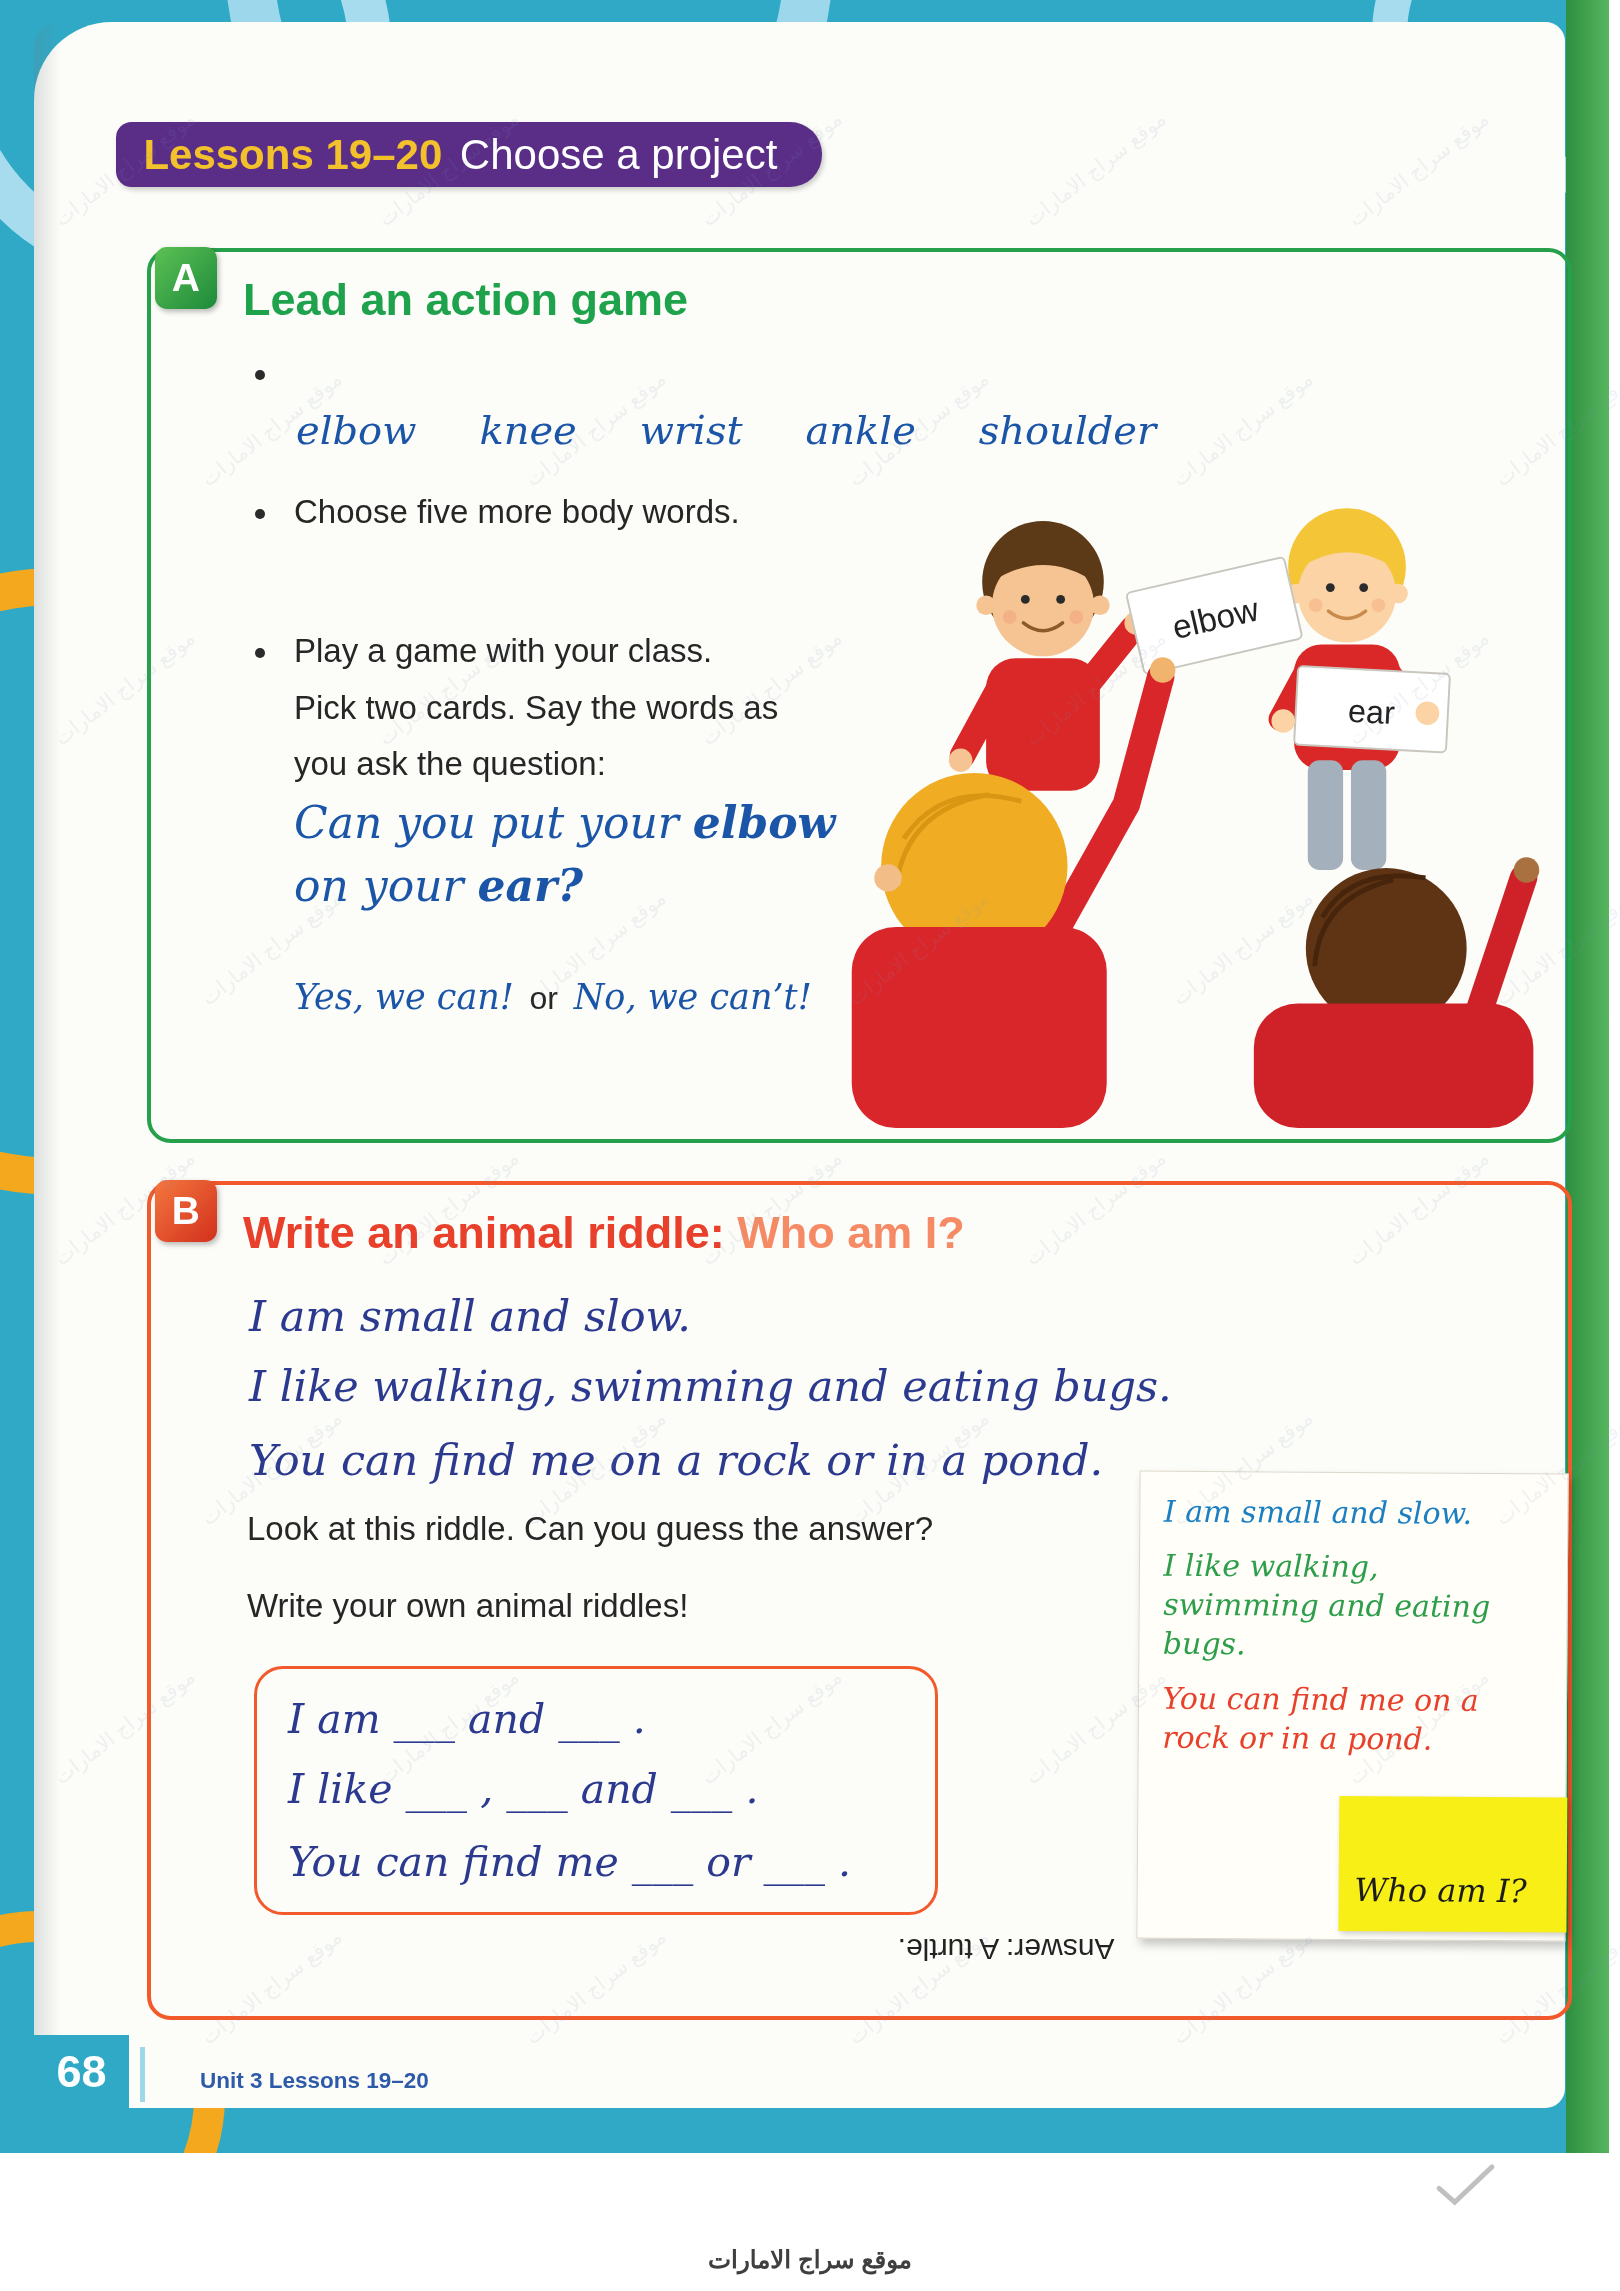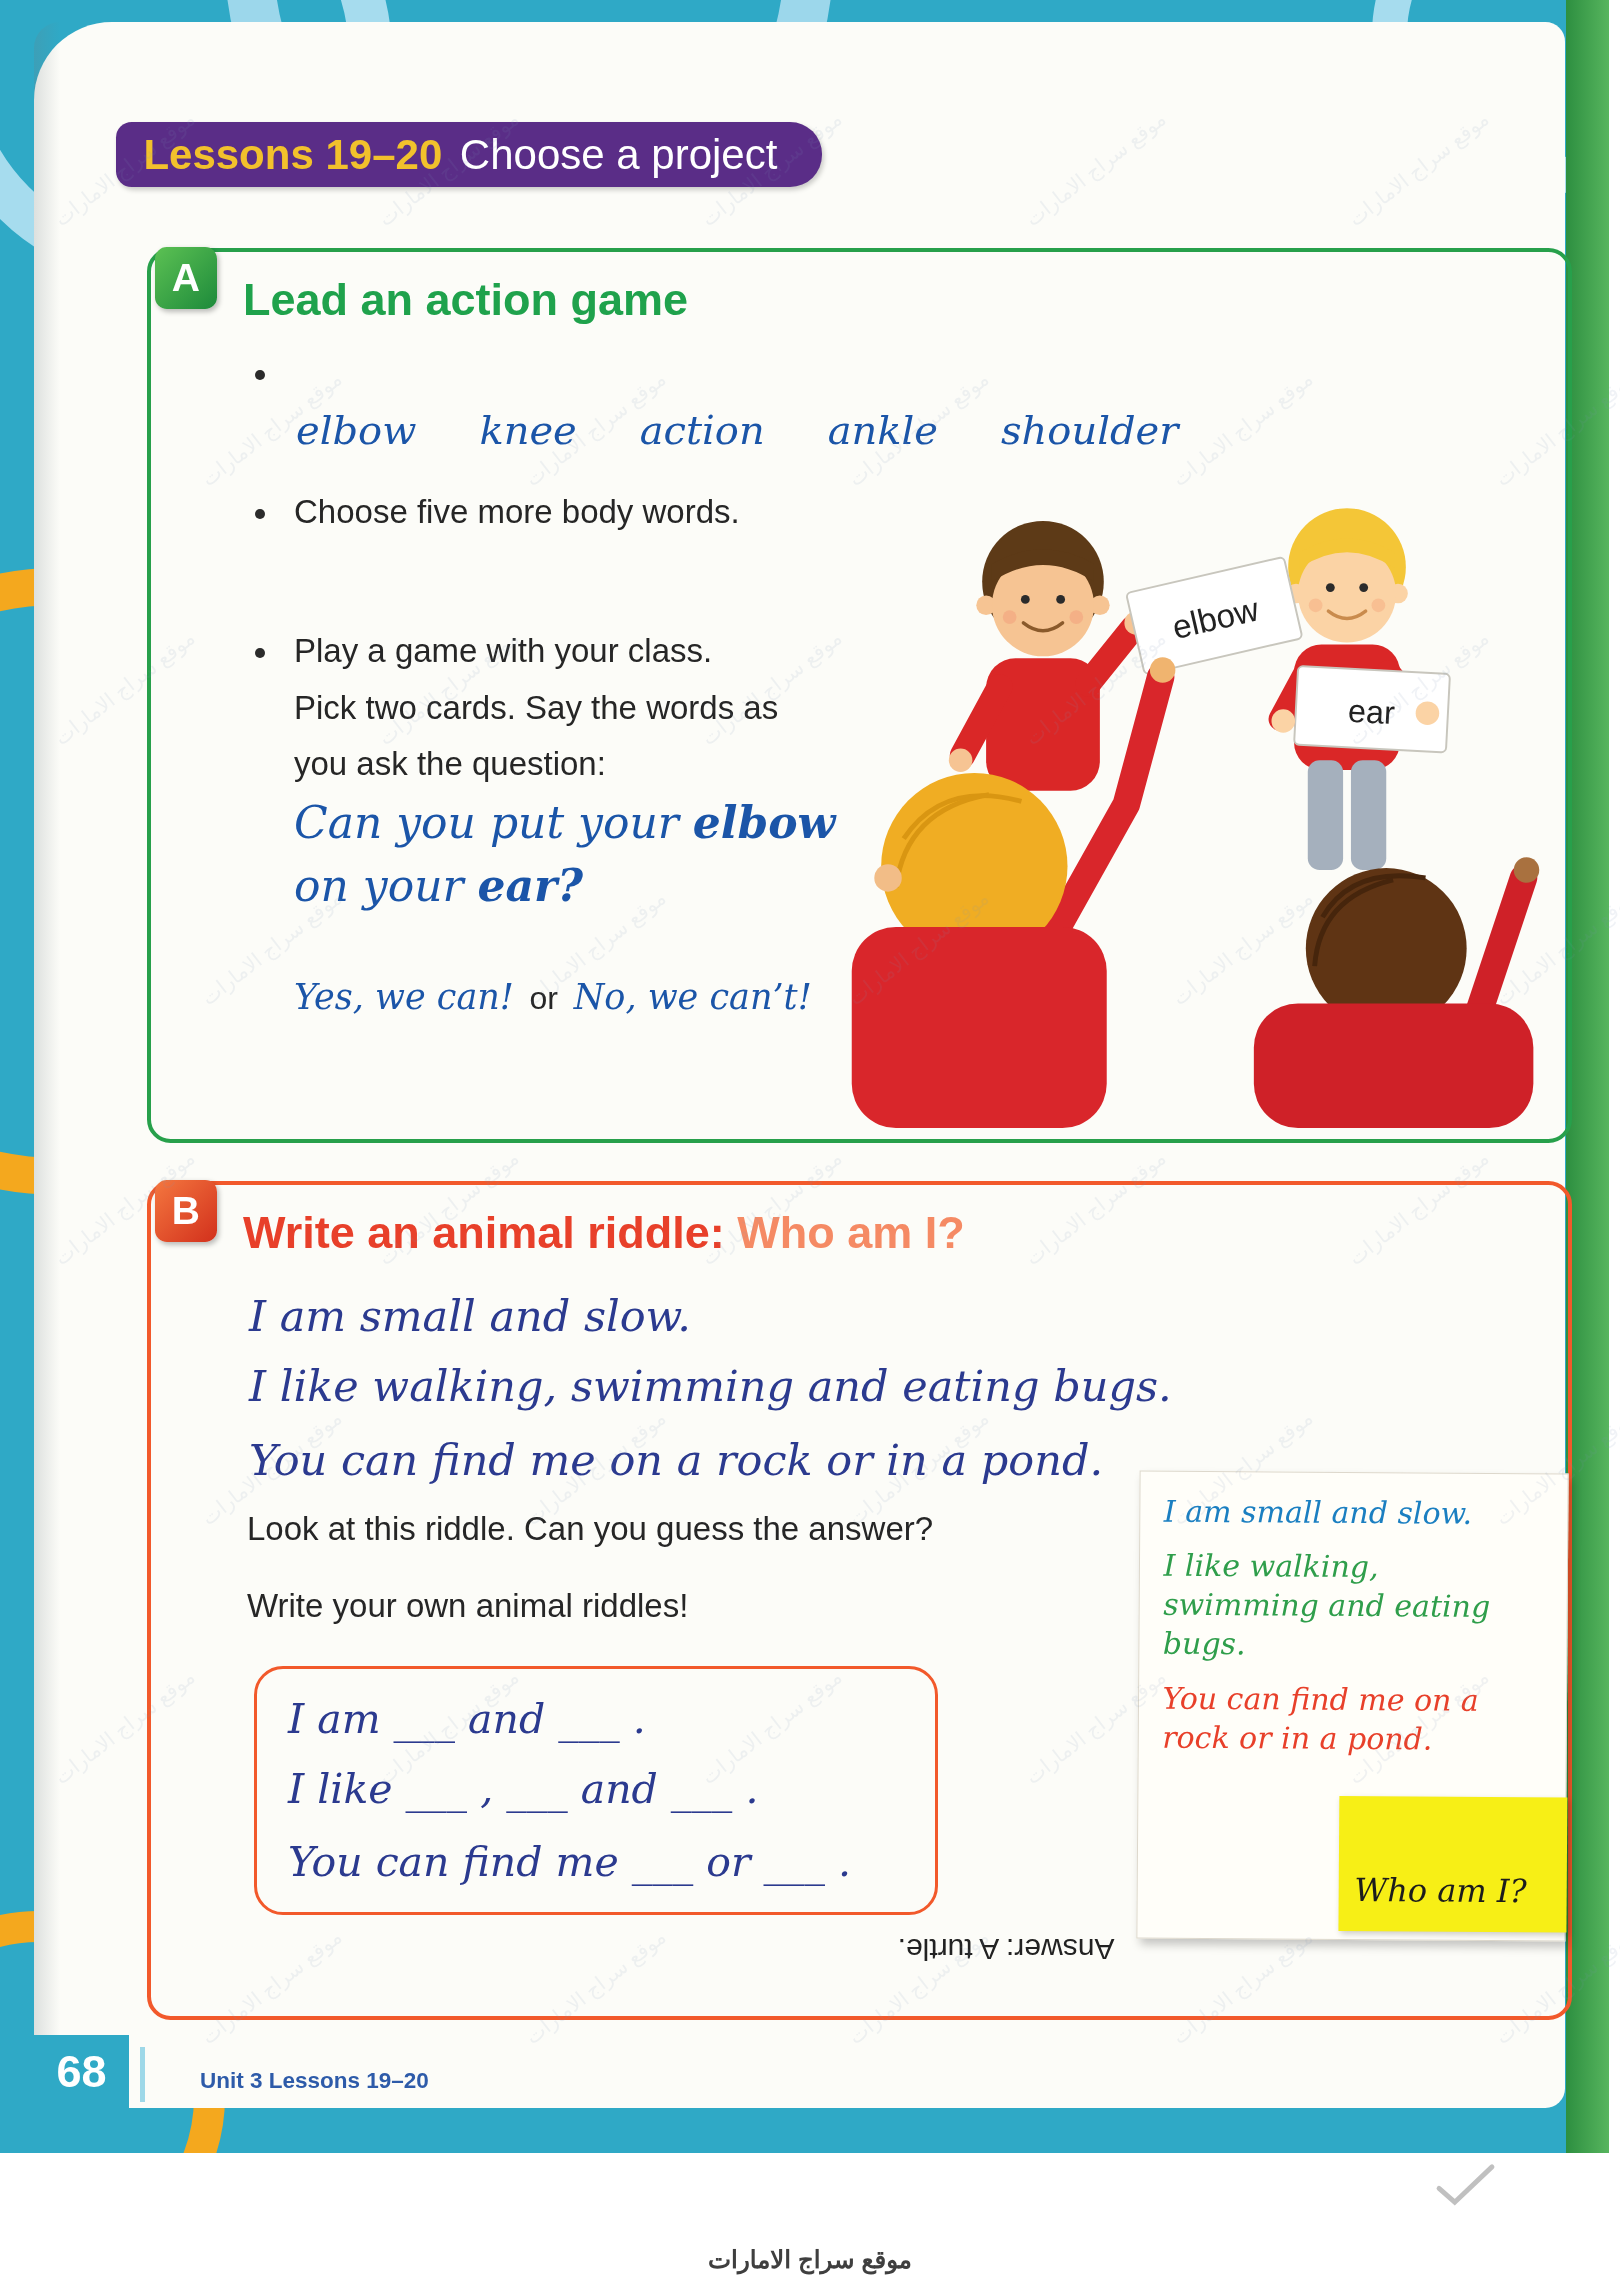--- a/index.html
+++ b/index.html
@@ -100,21 +100,21 @@
 
   <div class="sec" id="secA">
     <div class="badge green">A</div>
     <div class="sec-title">Lead an action game</div>
 
     <span class="dot" style="left:104px;top:118px"></span>
 
     <div class="words-row school blue" style="left:145px;top:155px">
       <span>elbow</span>
       <span>knee</span>
-      <span>action</span>
+      <span>wrist</span>
       <span>ankle</span>
       <span>shoulder</span>
     </div>
 
     <span class="dot" style="left:104px;top:257px"></span>
     <div class="txt" style="left:143px;top:241px">Choose five more body words.</div>
 
     <span class="dot" style="left:104px;top:396px"></span>
     <div class="txt" style="left:143px;top:380px">Play a game with your class.</div>
     <div class="txt" style="left:143px;top:437px">Pick two cards. Say the words as</div>

